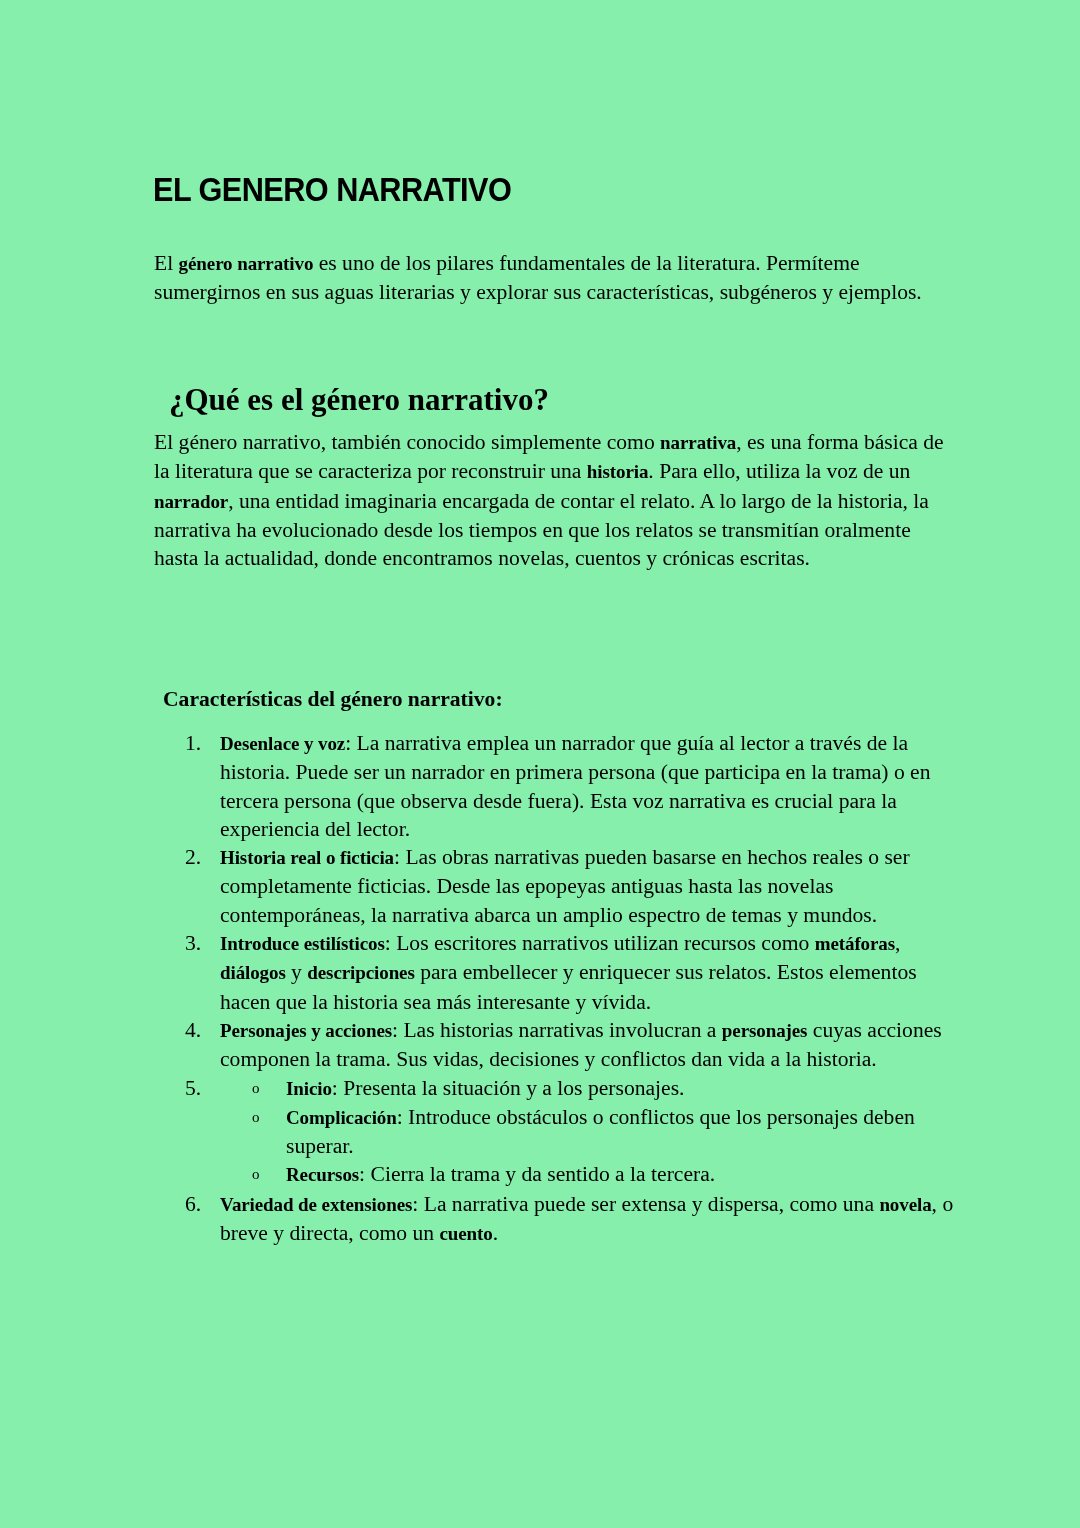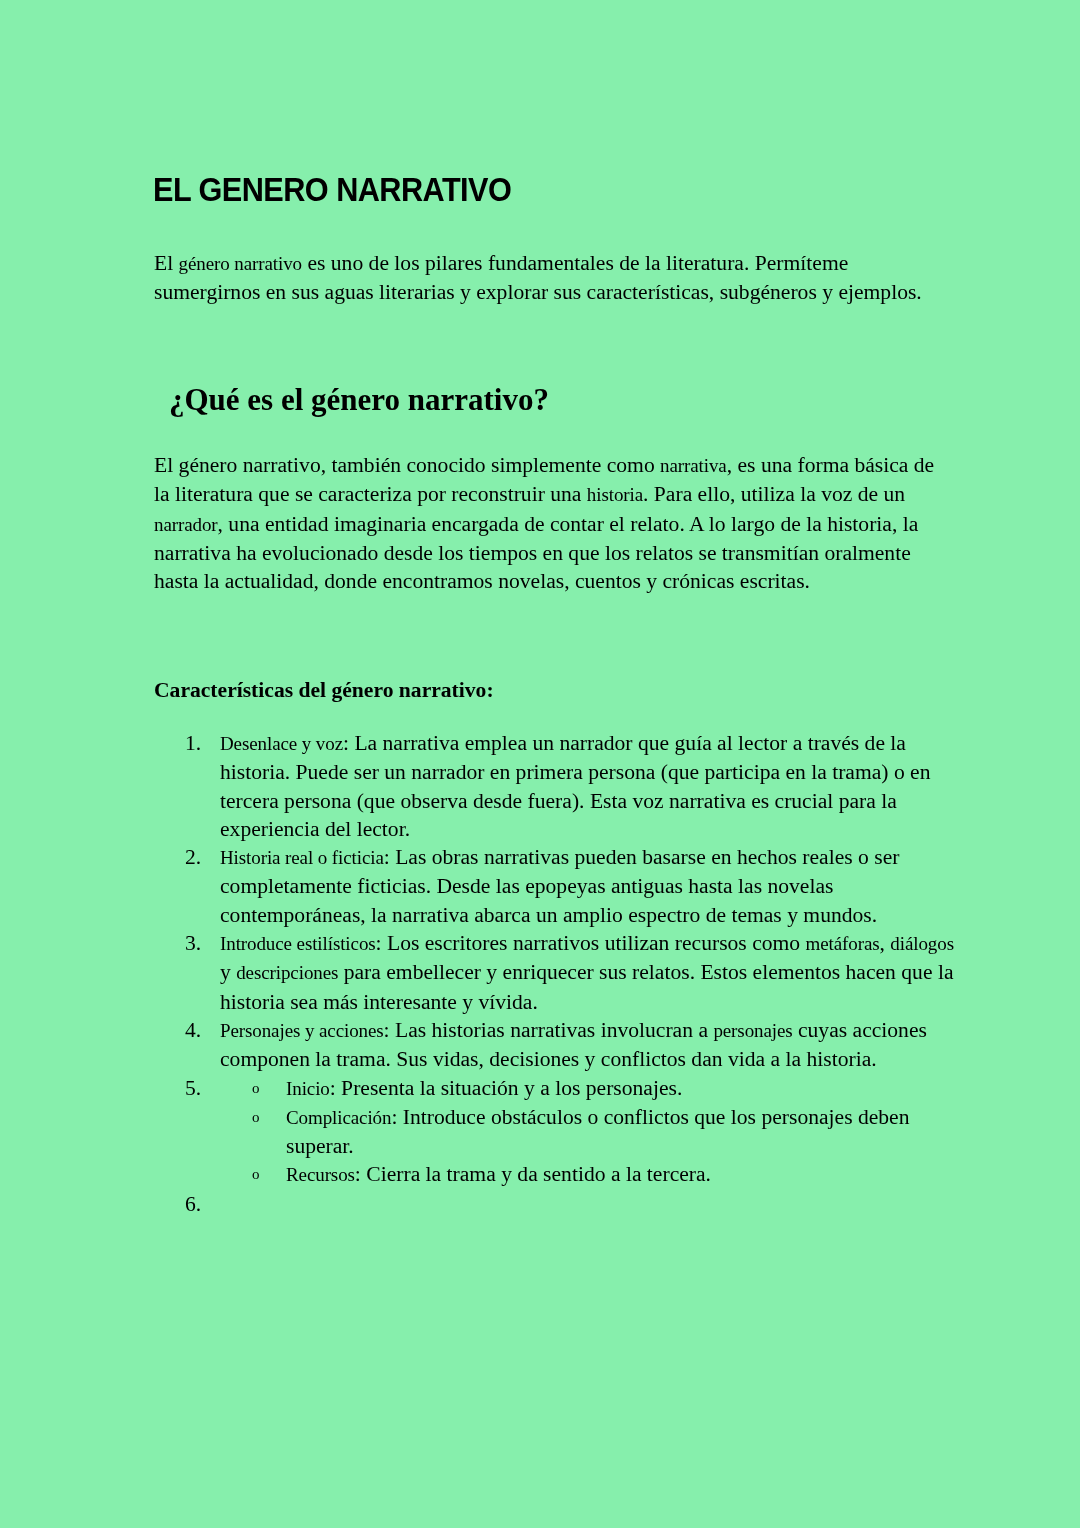--- a/index.html
+++ b/index.html
@@ -12,31 +12,31 @@
     font-weight: bold; font-size: 33px; letter-spacing: -0.6px;
     margin: 0; line-height: 1.2; transform: scaleX(0.93); transform-origin: left center;
   }
 
   .serif { font-family: "Liberation Serif", "DejaVu Serif", serif; }
 
   .para {
     position: absolute; left: 154px; width: 800px;
     font-size: 21.6px; line-height: 28.3px; margin: 0;
   }
-  .para b, .list b { font-weight: normal; font-size: 0.88em; letter-spacing: -0.1px; }
+  .para b, .list b { font-weight: bold; font-size: 0.88em; letter-spacing: -0.1px; }
 
   .intro { top: 249px; }
   .h2 {
     position: absolute; left: 153px; top: 365px; margin: 16px;
     font-size: 31px; font-weight: bold; line-height: 1.2;
   }
-  .what { top: 451px; }
+  .what { top: 428px; }
 
   .h3 {
-    position: absolute; left: 154px; top: 678px; margin: 0;
+    position: absolute; left: 154px; top: 678px; margin: 9px;
     font-size: 21.6px; font-weight: bold; line-height: 1.2;
   }
 
   .list {
     position: absolute; left: 154px; top: 729px; width: 800px;
     font-size: 21.6px; line-height: 28.3px; margin: 0; padding: 0; list-style: none;
   }
   .list > li { position: relative; padding-left: 66px; }
   .list .num { position: absolute; left: 31px; top: 0; }
   .sub { list-style: none; margin: 0; padding: 0; }
@@ -60,15 +60,15 @@
   <ol class="list serif">
       <li><span class="num">1.</span><span><b>Desenlace y voz</b><span>: La narrativa emplea un narrador que guía al lector a través de la historia. Puede ser un narrador en primera persona (que participa en la trama) o en tercera persona (que observa desde fuera). Esta voz narrativa es crucial para la experiencia del lector.</span></span></li>
       <li><span class="num">2.</span><span><b>Historia real o ficticia</b><span>: Las obras narrativas pueden basarse en hechos reales o ser completamente ficticias. Desde las epopeyas antiguas hasta las novelas contemporáneas, la narrativa abarca un amplio espectro de temas y mundos.</span></span></li>
       <li><span class="num">3.</span><span><b>Introduce estilísticos</b><span>: Los escritores narrativos utilizan recursos como </span><b>metáforas</b><span>, </span><b>diálogos</b><span> y </span><b>descripciones</b><span> para embellecer y enriquecer sus relatos. Estos elementos hacen que la historia sea más interesante y vívida.</span></span></li>
       <li><span class="num">4.</span><span><b>Personajes y acciones</b><span>: Las historias narrativas involucran a </span><b>personajes</b><span> cuyas acciones componen la trama. Sus vidas, decisiones y conflictos dan vida a la historia.</span></span></li>
       <li><span class="num">5.</span><ul class="sub">
           <li><span class="bullet">o</span><span><b>Inicio</b><span>: Presenta la situación y a los personajes.</span></span></li>
           <li><span class="bullet">o</span><span><b>Complicación</b><span>: Introduce obstáculos o conflictos que los personajes deben superar.</span></span></li>
           <li><span class="bullet">o</span><span><b>Recursos</b><span>: Cierra la trama y da sentido a la tercera.</span></span></li>
         </ul></li>
-      <li><span class="num">6.</span></li>
+      <li><span class="num">6.</span><span><b>Variedad de extensiones</b><span>: La narrativa puede ser extensa y dispersa, como una </span><b>novela</b><span>, o breve y directa, como un </span><b>cuento</b><span>.</span></span></li>
     </ol>
 </div>
 
 </body></html>

